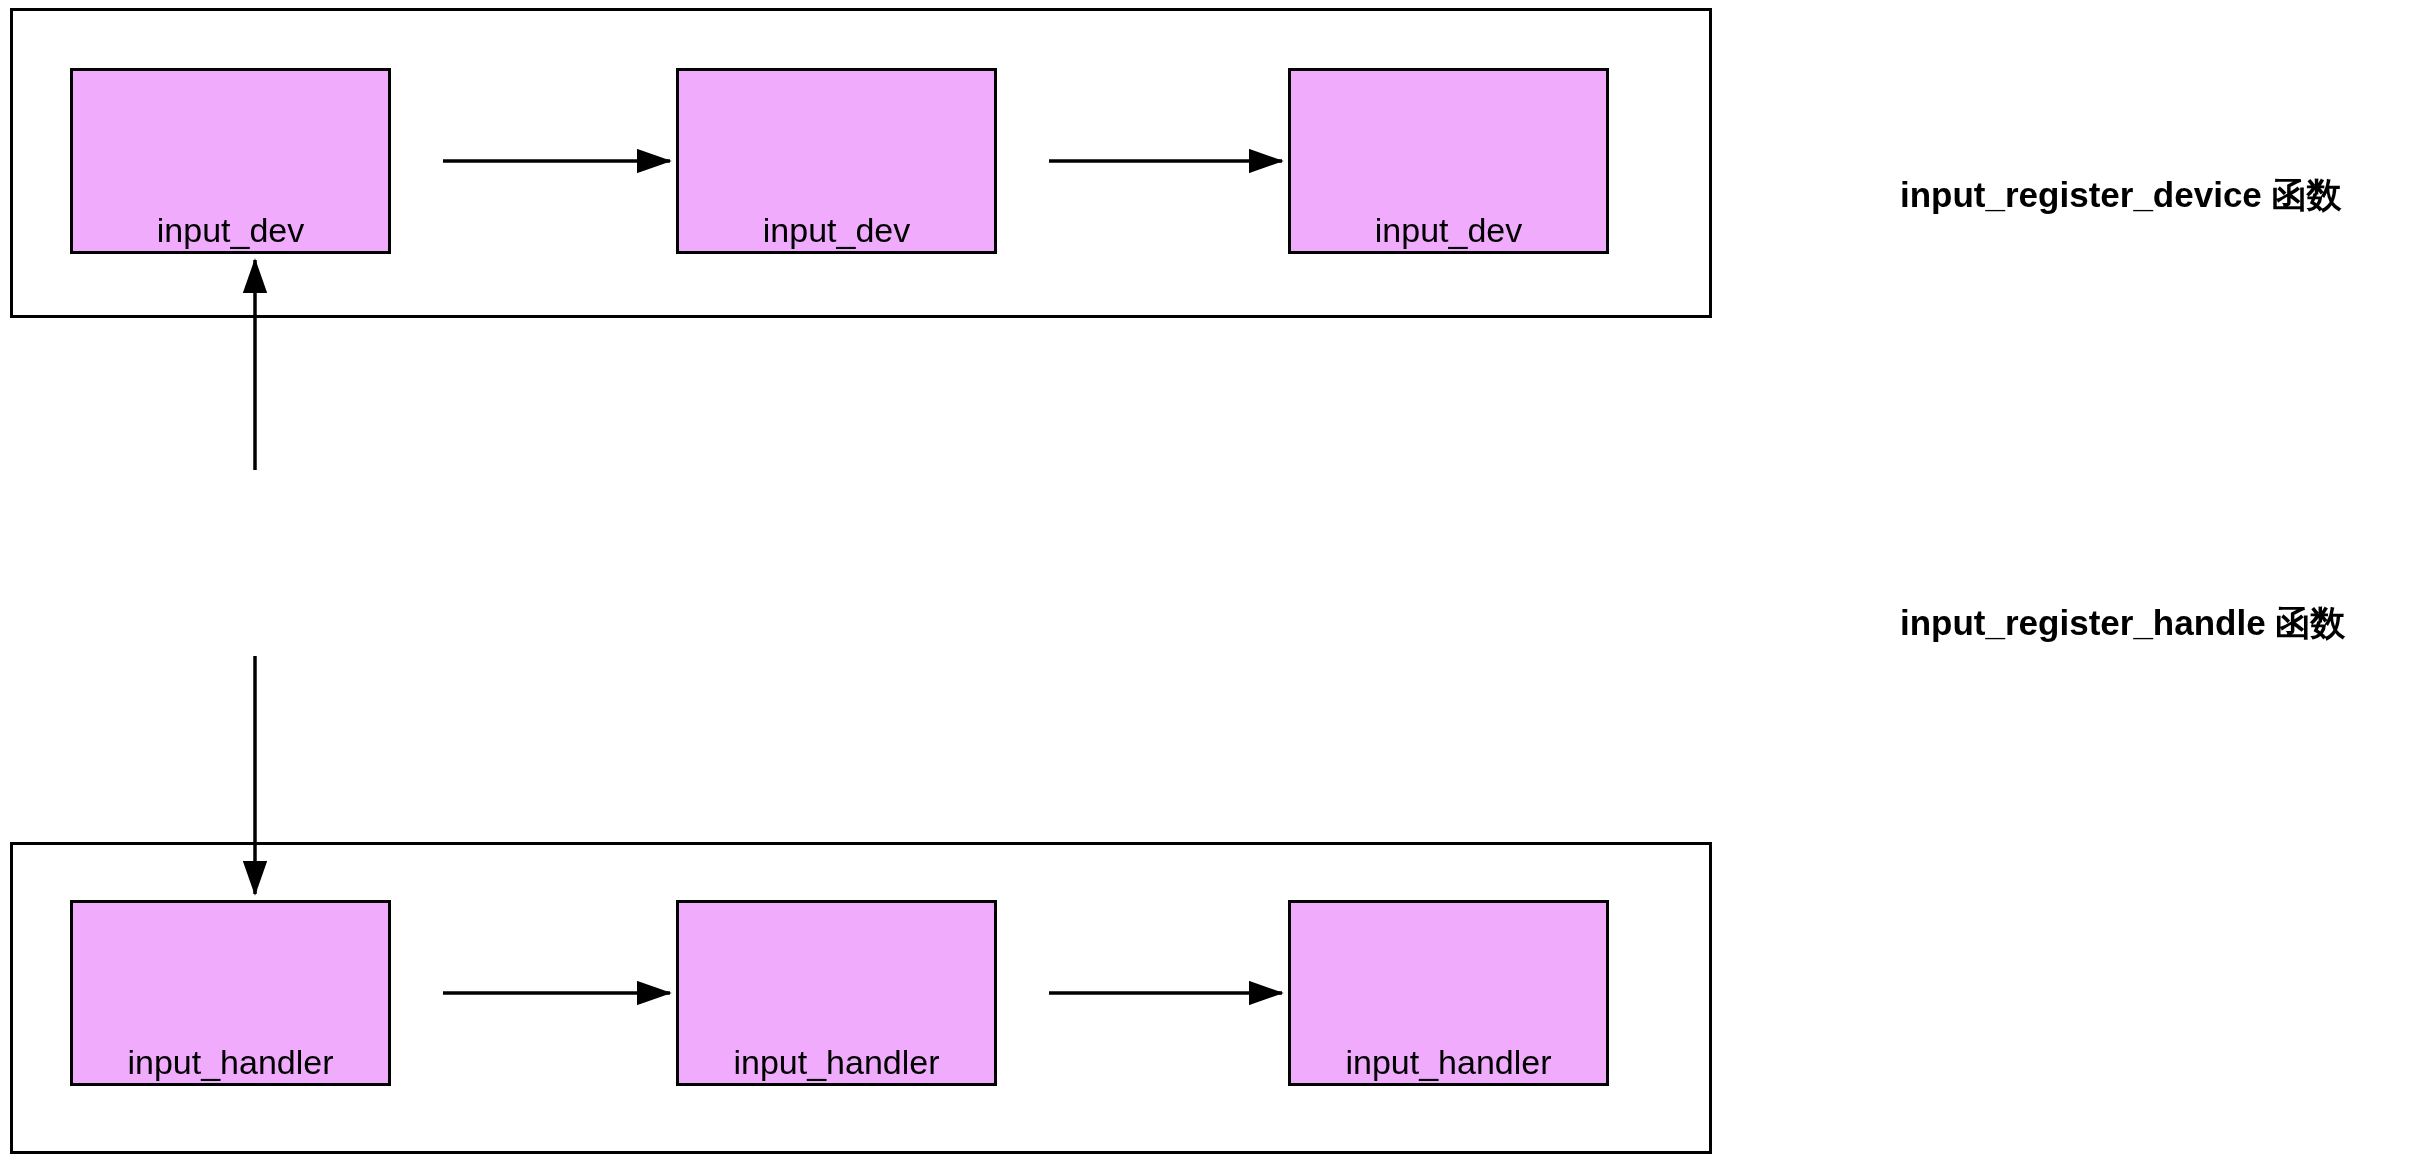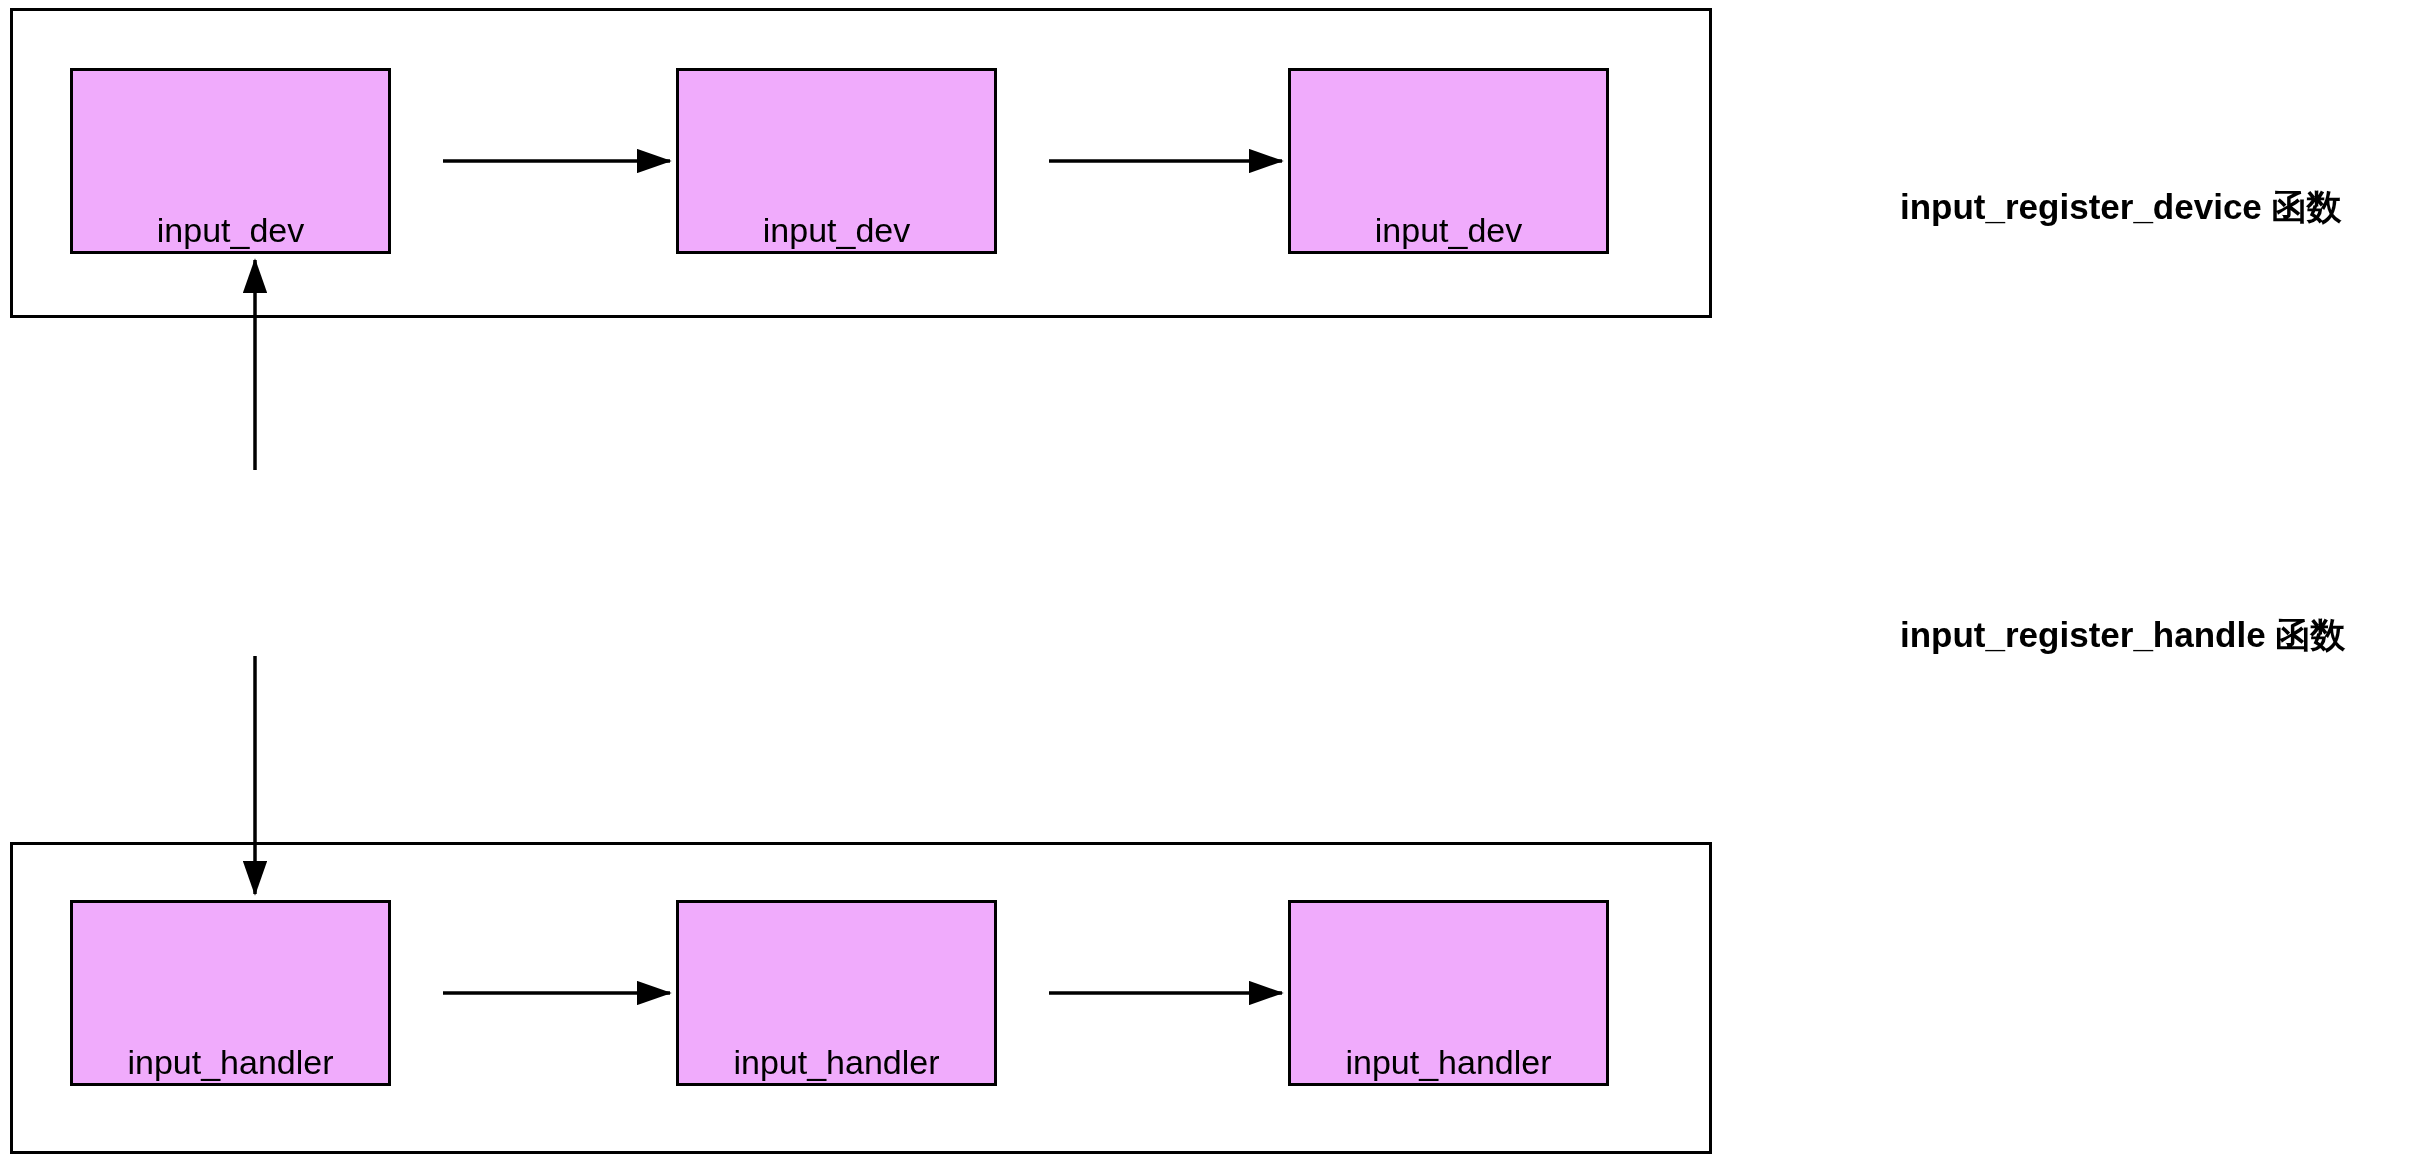--- a/index.html
+++ b/index.html
@@ -56,21 +56,20 @@
   .node.handler1 { left: 70px;   top: 900px; }
   .node.handler2 { left: 676px;  top: 900px; }
   .node.handler3 { left: 1288px; top: 900px; }
   .side-label {
     position: absolute;
     left: 1900px;
     transform: translateY(-50%);
     font-size: 35px;
     font-weight: bold;
     white-space: nowrap;
-    margin-top: 12px;
   }
   .side-label.device  { top: 195px;  }
   .side-label.handle  { top: 623px;  }
   .side-label.handler { top: 1000px; }
 </style>
 </head>
 <body>
 
 <div class="canvas">
 

